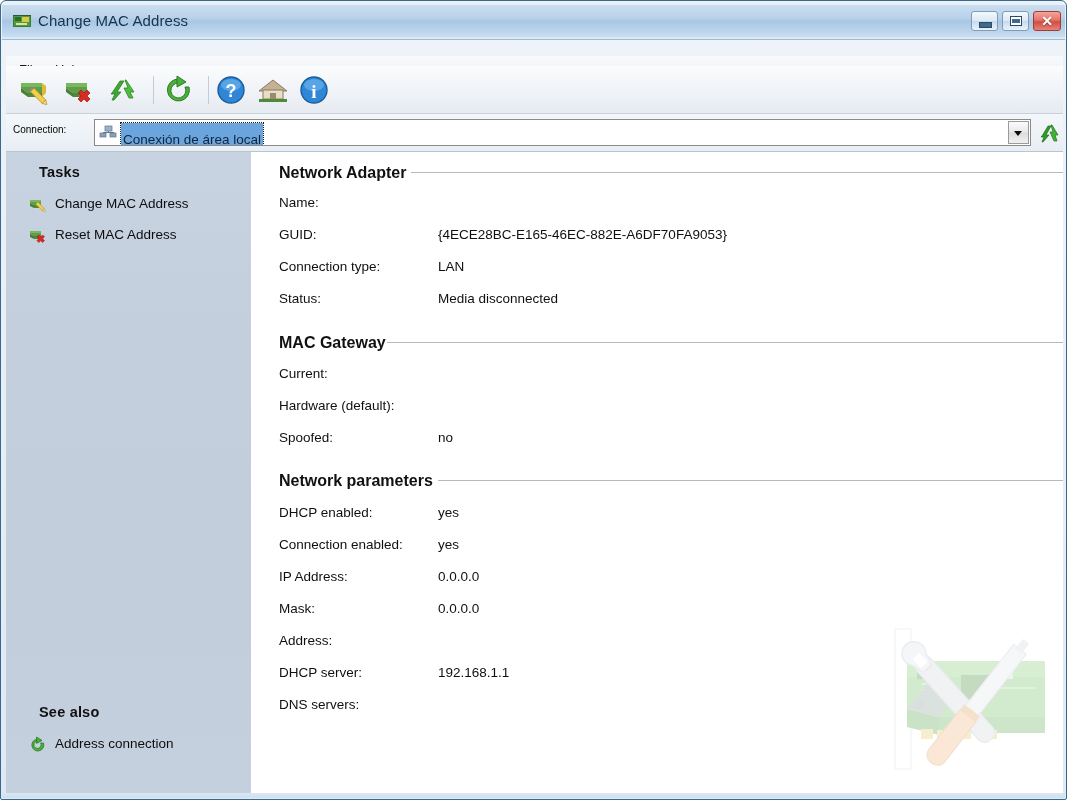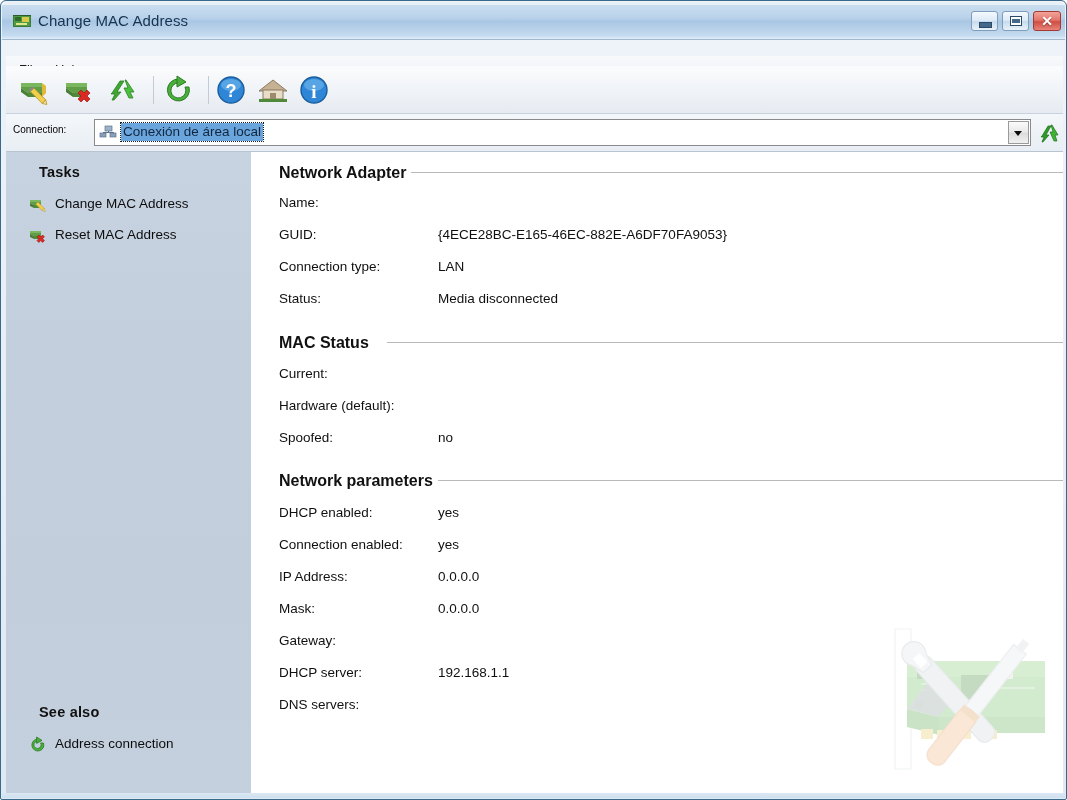--- a/index.html
+++ b/index.html
@@ -174,21 +174,21 @@
   }
   #conn-net-icon {
     position: absolute; left: 4px; top: 5px;
     width: 18px; height: 15px;
   }
   #conn-value {
     position: absolute;
     left: 26px; top: 3px;
     height: 18px;
     line-height: 18px;
-    padding: 0 2px;
+    padding: 8px 2px;
     font-size: 13.5px;
     color: #11263d;
     background: #6aa5dd;
     outline: 1px dotted #1b1b1b;
     white-space: nowrap;
   }
   #conn-arrow-btn {
     position: absolute;
     right: 1px; top: 1px;
     width: 21px; bottom: 1px;
@@ -553,21 +553,21 @@
 
       <div class="row-label" style="top:75px">GUID:</div>
       <div class="row-value" style="top:75px">{4ECE28BC-E165-46EC-882E-A6DF70FA9053}</div>
 
       <div class="row-label" style="top:107px">Connection type:</div>
       <div class="row-value" style="top:107px">LAN</div>
 
       <div class="row-label" style="top:139px">Status:</div>
       <div class="row-value" style="top:139px">Media disconnected</div>
 
-      <div class="sec-title" style="top:182px">MAC Status</div>
+      <div class="sec-title" style="top:182px">MAC Gateway</div>
       <div class="sec-rule" style="left:131px; top:190px; width:677px;"></div>
 
       <div class="row-label" style="top:214px">Current:</div>
 
       <div class="row-label" style="top:246px">Hardware (default):</div>
       <div class="row-value" style="top:246px"></div>
 
       <div class="row-label" style="top:278px">Spoofed:</div>
       <div class="row-value" style="top:278px">no</div>
 
@@ -579,21 +579,21 @@
 
       <div class="row-label" style="top:385px">Connection enabled:</div>
       <div class="row-value" style="top:385px">yes</div>
 
       <div class="row-label" style="top:417px">IP Address:</div>
       <div class="row-value" style="top:417px">0.0.0.0</div>
 
       <div class="row-label" style="top:449px">Mask:</div>
       <div class="row-value" style="top:449px">0.0.0.0</div>
 
-      <div class="row-label" style="top:481px">Gateway:</div>
+      <div class="row-label" style="top:481px">Address:</div>
       <div class="row-value" style="top:481px"></div>
 
       <div class="row-label" style="top:513px">DHCP server:</div>
       <div class="row-value" style="top:513px">192.168.1.1</div>
 
       <div class="row-label" style="top:545px">DNS servers:</div>
       <div class="row-value" style="top:545px"></div>
 
     </div>
   </div>

